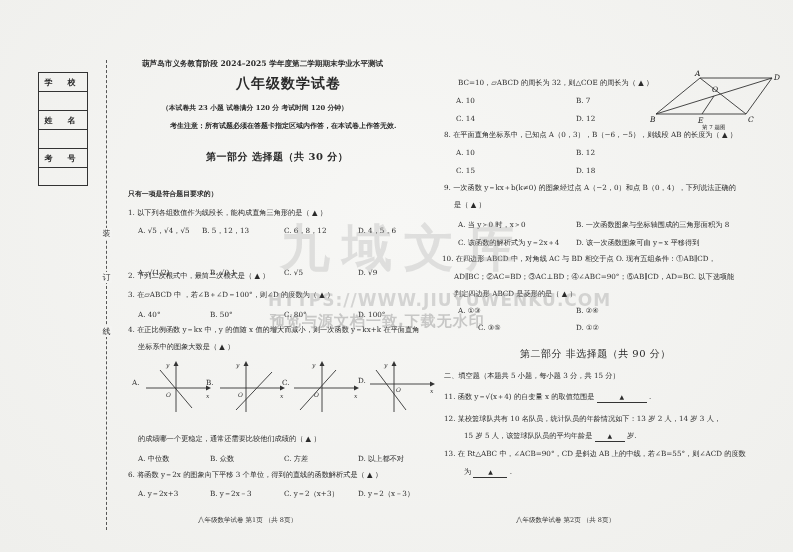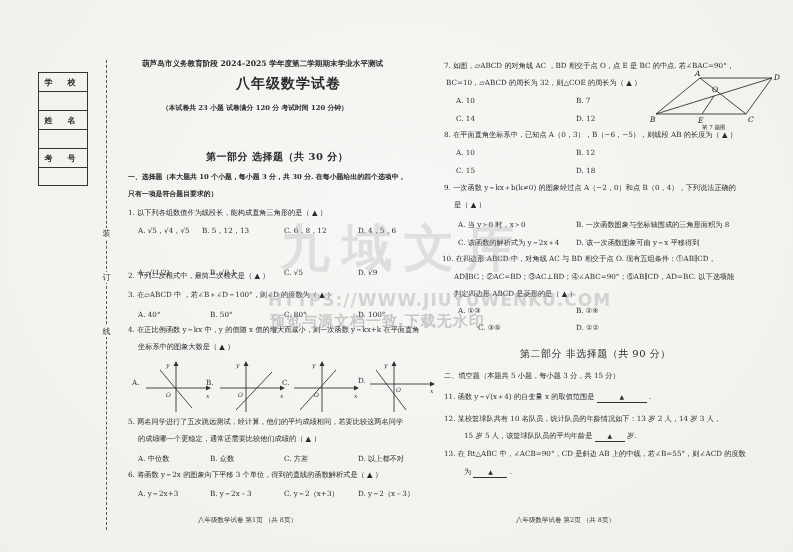--- a/index.html
+++ b/index.html
@@ -70,23 +70,23 @@
   </div>
   <div class="bind-line"></div>
   <div class="bind-char" style="top:228px">装</div>
   <div class="bind-char" style="top:272px">订</div>
   <div class="bind-char" style="top:326px">线</div>
 
   <div class="col col-left">
     <div class="abs title-main" style="left:24px; top:59px;">葫芦岛市义务教育阶段 2024–2025 学年度第二学期期末学业水平测试</div>
     <div class="abs title-big" style="left:118px; top:78px;">八年级数学试卷</div>
     <div class="abs bold" style="left:44px; top:103px; font-size:6.8px;">（本试卷共 23 小题   试卷满分 120 分   考试时间 120 分钟）</div>
+    <div class="abs bold" style="left:52px; top:121px; font-size:7px;">考生注意：所有试题必须在答题卡指定区域内作答，在本试卷上作答无效.</div>
 
     <div class="abs section" style="left:88px; top:152px;">第一部分   选择题（共 30 分）</div>
-    <div class="abs bold" style="left:10px; top:172px; font-size:6.9px;">一、选择题（本大题共 10 个小题，每小题 3 分，共 30 分. 在每小题给出的四个选项中，</div>
     <div class="abs bold" style="left:10px; top:189px; font-size:6.9px;">只有一项是符合题目要求的）</div>
 
     <div class="abs" style="left:10px; top:208px;">1.  以下列各组数值作为线段长，能构成直角三角形的是（  ▲  ）</div>
     <div class="opt" style="left:20px; top:226px;">A.  √5，√4，√5</div>
     <div class="opt" style="left:84px; top:226px;">B.  5，12，13</div>
     <div class="opt" style="left:166px; top:226px;">C.  6，8，12</div>
     <div class="opt" style="left:240px; top:226px;">D.  4，5，6</div>
 
     <div class="abs" style="left:10px; top:250px;margin-top:21px;">2.  下列二次根式中，最简二次根式是（  ▲  ）</div>
     <div class="opt" style="left:20px; top:268px;">A.  √(1/2)</div>
@@ -149,40 +149,38 @@
         <polygon points="64,21.5 69,24 64,26.5" fill="#333"></polygon>
         <line x1="28" y1="52" x2="28" y2="4" stroke="#333" stroke-width="0.9"></line>
         <polygon points="25.5,6 28,1 30.5,6" fill="#333"></polygon>
         <line x1="10" y1="10" x2="40" y2="50" stroke="#333" stroke-width="0.9"></line>
         <text x="18" y="7" font-size="6" font-style="italic" fill="#333">y</text>
         <text x="30" y="32" font-size="6" font-style="italic" fill="#333">O</text>
         <text x="64" y="33" font-size="6" font-style="italic" fill="#333">x</text>
       </svg>
     </div>
 
-    <div class="abs" style="left:10px; top:417px;">5.  两名同学进行了五次跳远测试，经计算，他们的平均成绩相同，若要比较这两名同学</div>
     <div class="abs" style="left:20px; top:434px;">的成绩哪一个更稳定，通常还需要比较他们成绩的（  ▲  ）</div>
     <div class="opt" style="left:20px; top:454px;">A.  中位数</div>
     <div class="opt" style="left:92px; top:454px;">B.  众数</div>
     <div class="opt" style="left:166px; top:454px;">C.  方差</div>
     <div class="opt" style="left:240px; top:454px;">D.  以上都不对</div>
 
     <div class="abs" style="left:10px; top:470px;">6.  将函数 y＝2x 的图象向下平移 3 个单位，得到的直线的函数解析式是（  ▲  ）</div>
     <div class="opt" style="left:20px; top:489px;">A.  y＝2x+3</div>
     <div class="opt" style="left:92px; top:489px;">B.  y＝2x－3</div>
     <div class="opt" style="left:166px; top:489px;">C.  y＝2（x+3）</div>
     <div class="opt" style="left:240px; top:489px;">D.  y＝2（x－3）</div>
 
     <div class="abs footer" style="left:80px; top:515px;">八年级数学试卷   第1页   （共 8页）</div>
   </div>
 
   <div class="col col-right">
 
-    <div class="abs" style="left:4px; top:61px;">7.  如图，▱ABCD 的对角线 AC ，BD 相交于点 O，点 E 是 BC 的中点. 若∠BAC=90°，</div>
-    <div class="abs" style="left:6px; top:78px;">BC=10，▱ABCD 的周长为 32，则△COE 的周长为（  ▲  ）</div>
+    <div class="abs" style="left:18px; top:78px;">BC=10，▱ABCD 的周长为 32，则△COE 的周长为（  ▲  ）</div>
     <div class="opt" style="left:16px; top:96px;">A.  10</div>
     <div class="opt" style="left:136px; top:96px;">B.  7</div>
     <div class="opt" style="left:16px; top:114px;">C.  14</div>
     <div class="opt" style="left:136px; top:114px;">D.  12</div>
 
     <div class="abs" style="left:210px; top:70px;">
       <svg width="130" height="62">
         <polygon points="50,8 122,8 96,44 6,44" fill="none" stroke="#333" stroke-width="0.9"></polygon>
         <line x1="6" y1="44" x2="122" y2="8" stroke="#333" stroke-width="0.9"></line>
         <line x1="50" y1="8" x2="96" y2="44" stroke="#333" stroke-width="0.9"></line>

